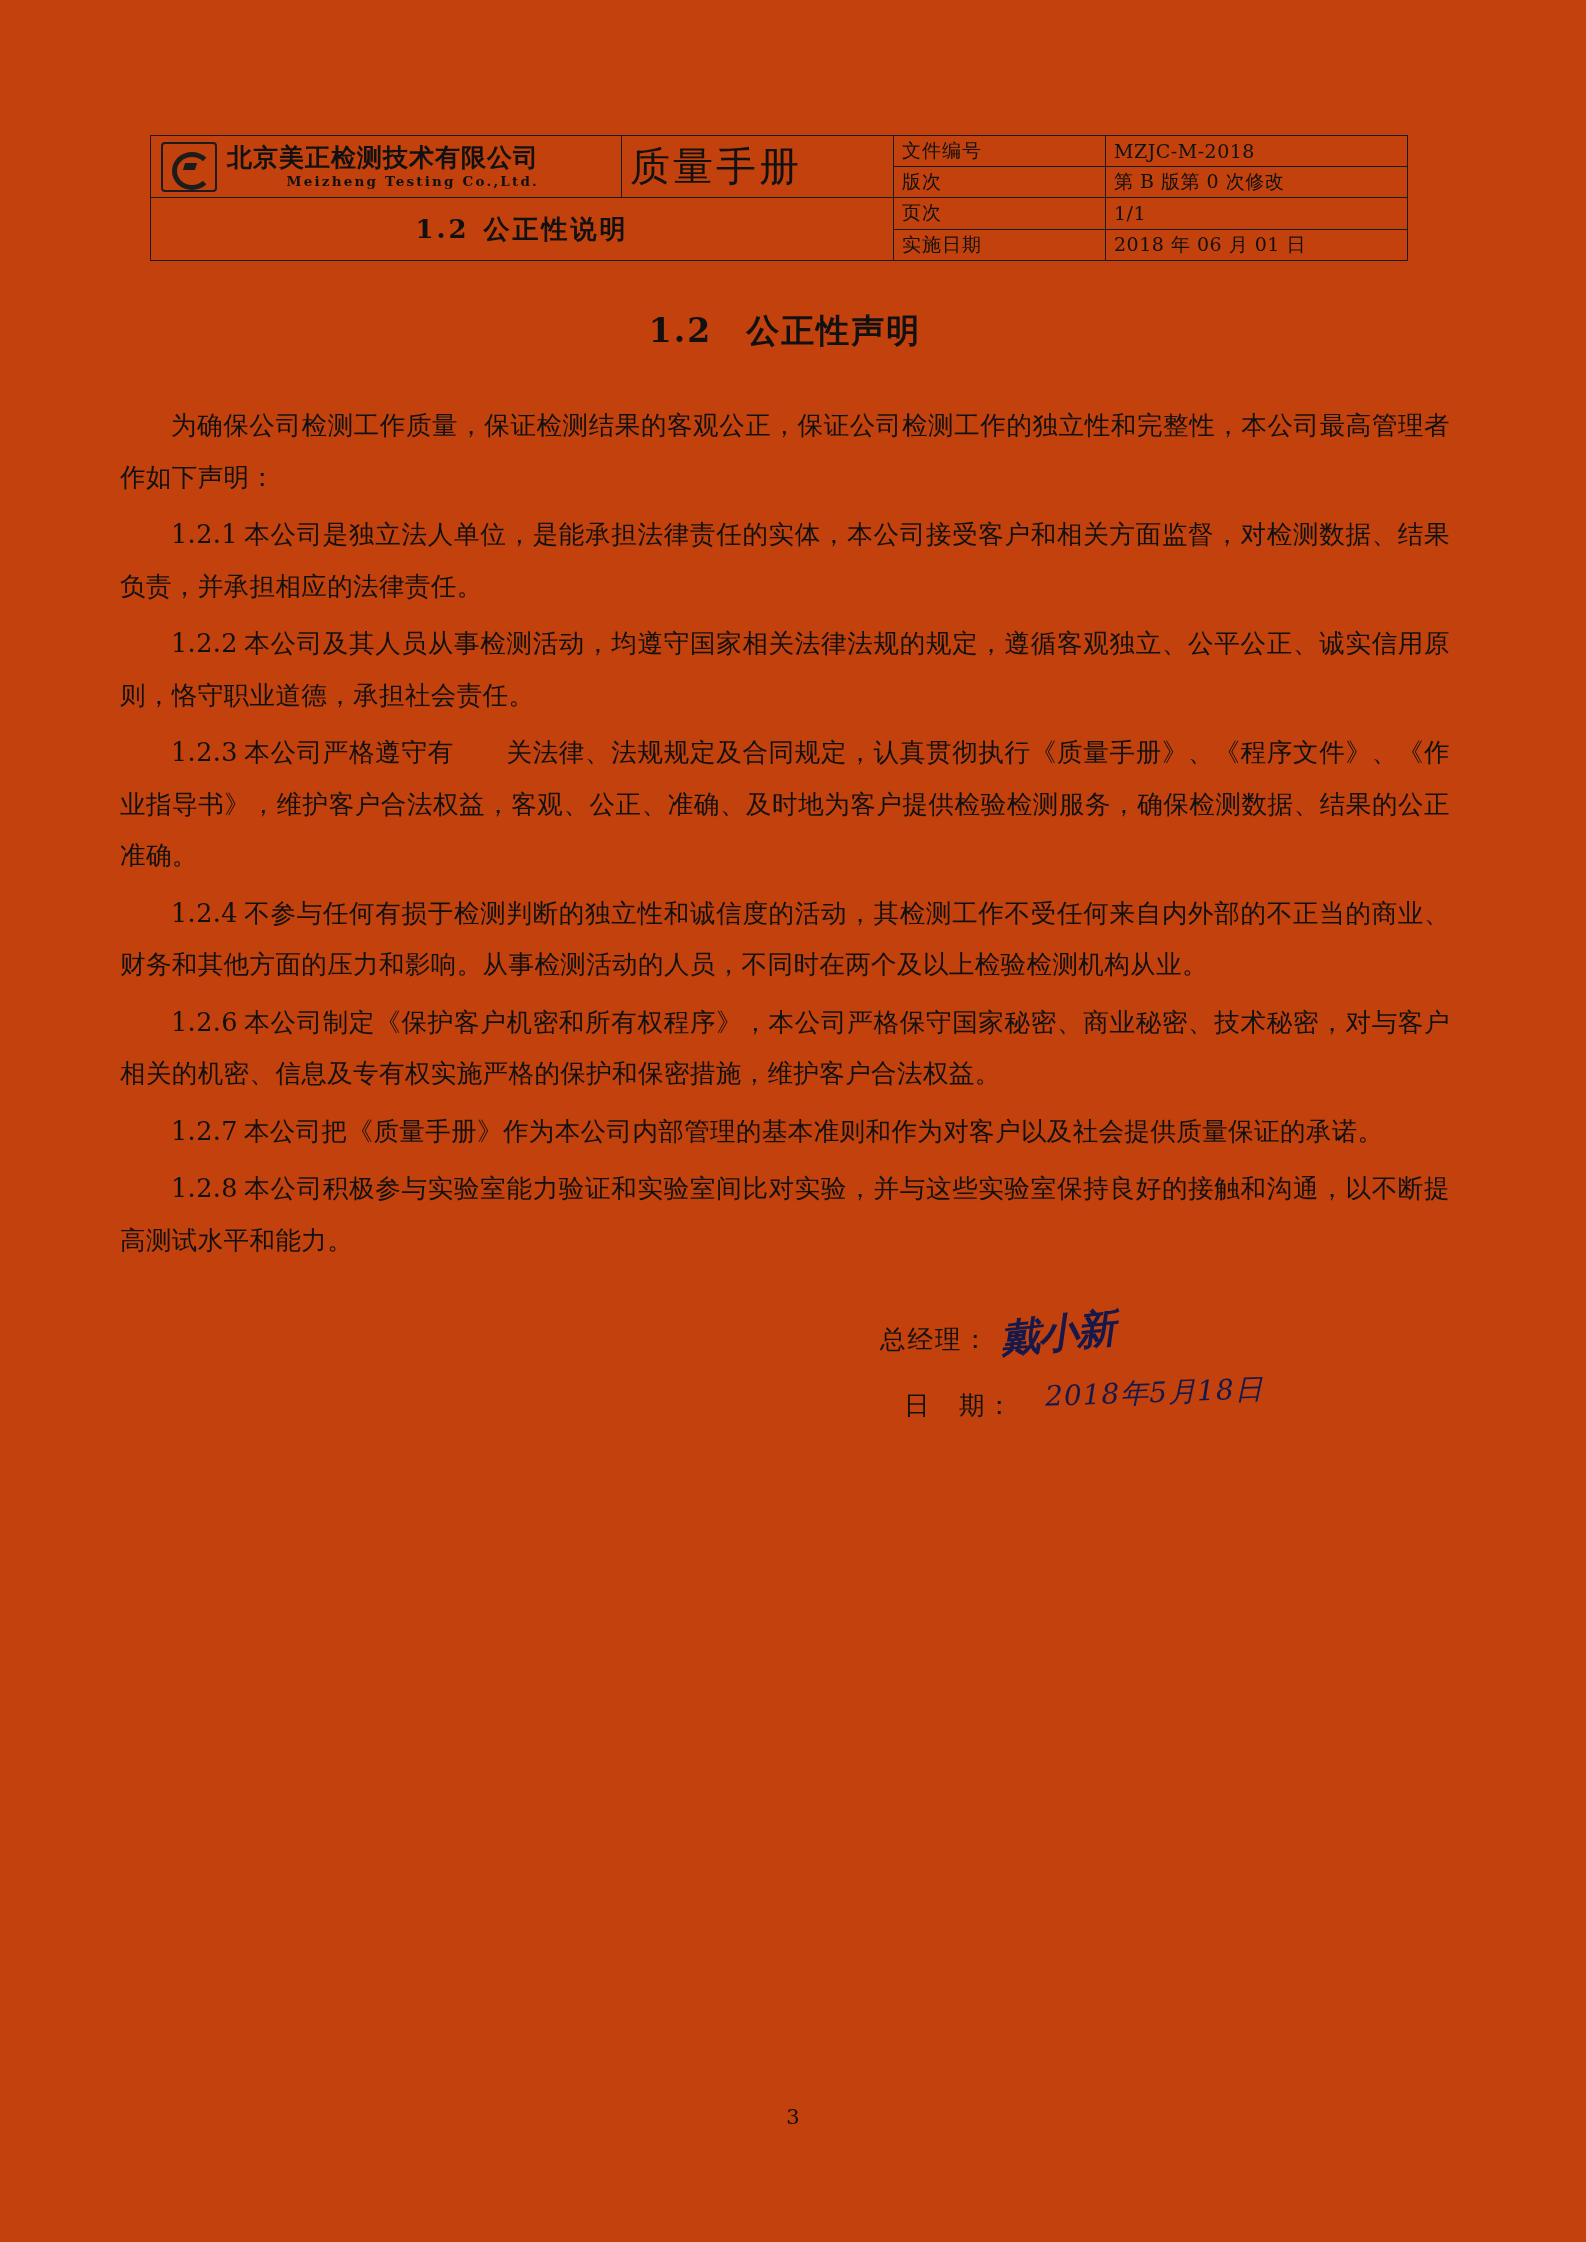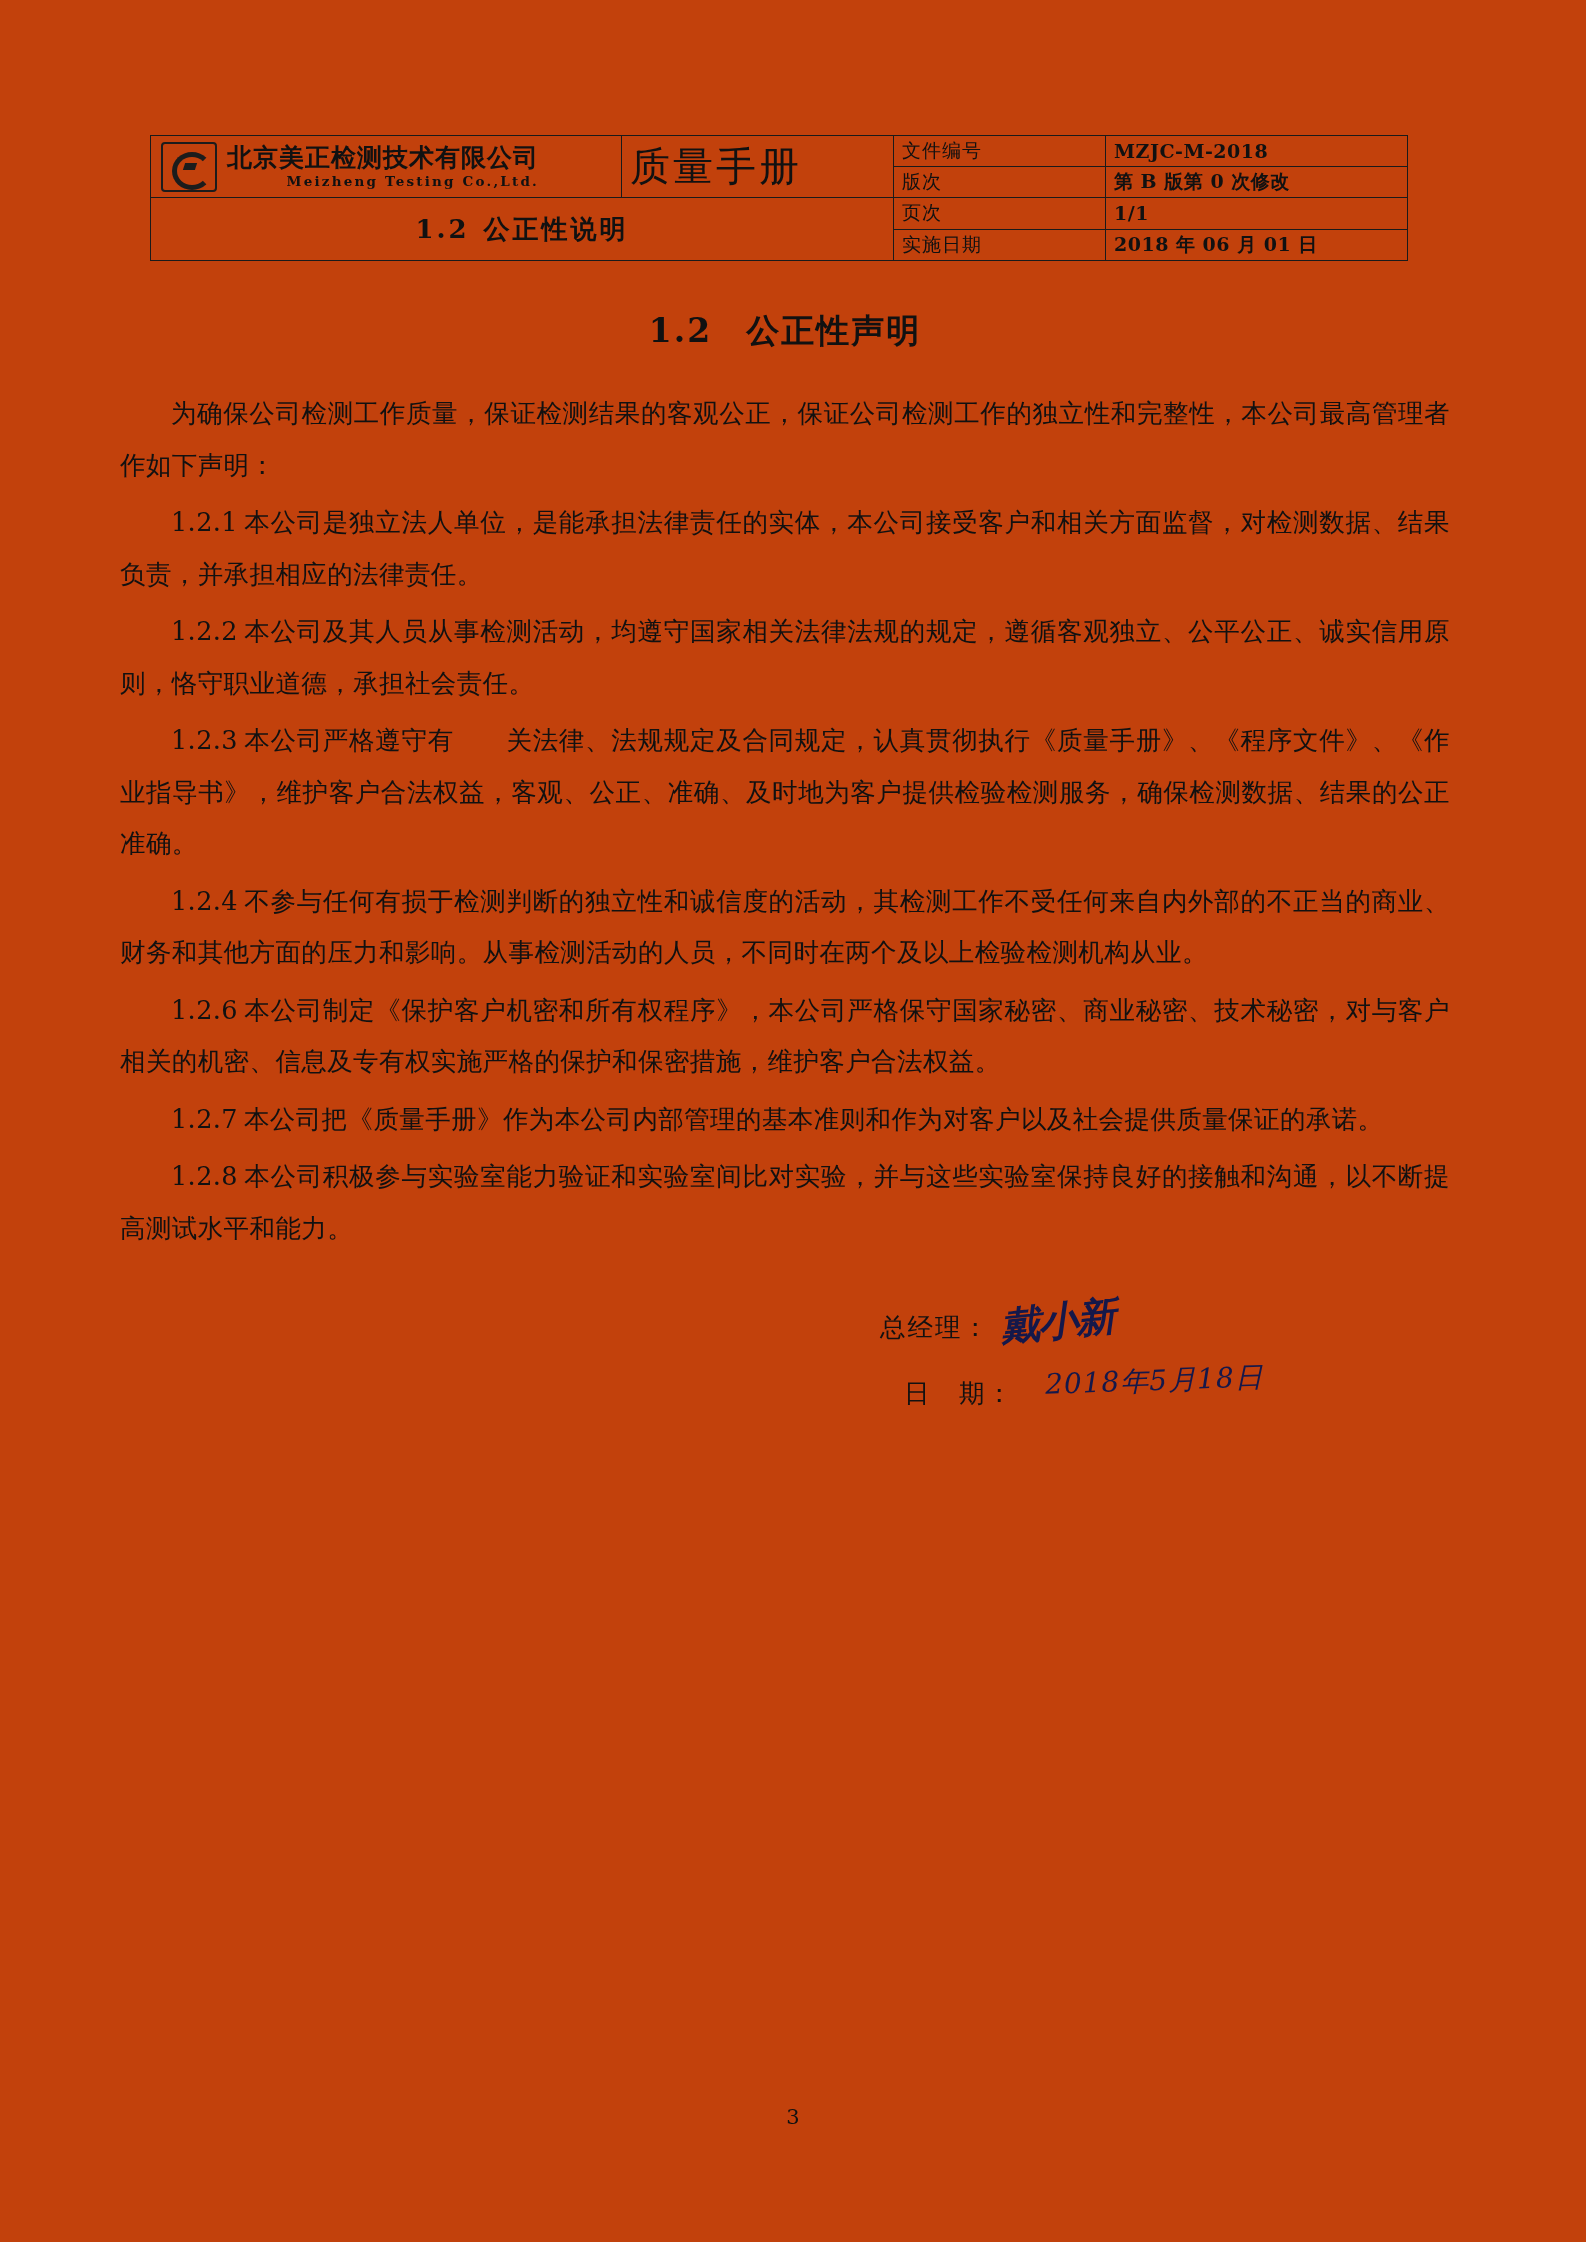--- a/index.html
+++ b/index.html
@@ -106,38 +106,37 @@
   }
   .cell-key {
     width: 195px;
     font-size: 19px;
     letter-spacing: 1px;
   }
   .cell-val {
     width: 285px;
     font-size: 19px;
     letter-spacing: 0.5px;
-    font-weight: bold;
   }
   .cell-title {
     text-align: center;
     font-weight: bold;
     font-size: 26px;
     letter-spacing: 3px;
     height: 58px;
   }
   .cell-title .num { margin-right: 14px; }
 
   
   .doc-title {
     text-align: center;
     font-weight: bold;
     font-size: 33px;
     letter-spacing: 2px;
-    margin: 48px 0 34px 0;
+    margin: 48px 0 46px 0;
   }
   .doc-title .gap { display: inline-block; width: 34px; }
 
   p.para {
     font-size: 25.5px;
     line-height: 2.02;
     margin: 0 0 6px 0;
     text-align: justify;
     text-justify: inter-ideograph;
     text-indent: 2em;

